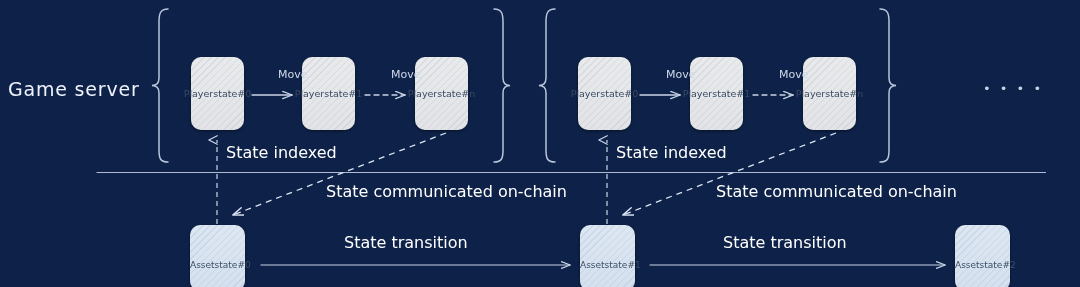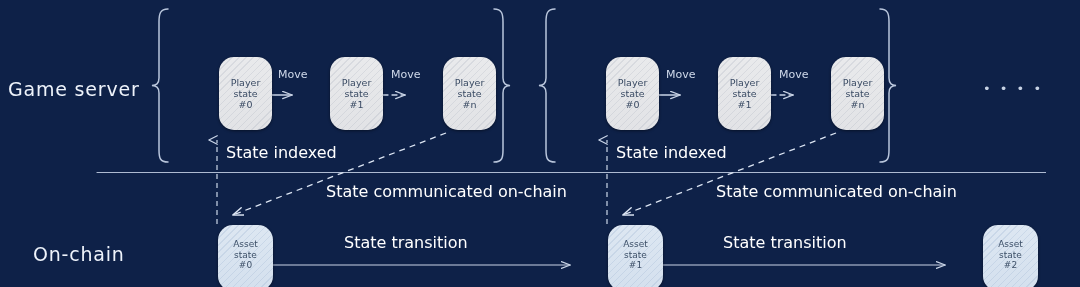--- a/index.html
+++ b/index.html
@@ -10,28 +10,27 @@
     overflow:hidden;
   }
   #stage{position:relative;width:1046px;height:287px;overflow:hidden;}
 
   
   #vec{position:absolute;left:0;top:0;width:1080px;height:287px;pointer-events:none;}
 
   
   .node{
     position:absolute;
-    border-radius:15px;
-    display:flex;flex-direction:column;
+    border-radius:10px;
+    display:flex;flex-direction:row;
     align-items:center;justify-content:center;
     line-height:1.18;
     color:#394a63;
     text-align:center;
     box-shadow:0 1px 3px rgba(0,0,0,.45);
-    margin-left:28px;
   }
   .node .ln{display:block;white-space:nowrap;}
   .player{
     width:53px;height:73px;
     background:
       repeating-linear-gradient(135deg,
         rgba(255,255,255,0) 0px, rgba(255,255,255,0) 4px,
         rgba(130,140,160,.16) 4px, rgba(130,140,160,.16) 5px),
       linear-gradient(180deg,#e9eaec 0%,#e2e3e6 100%);
     font-size:9.5px;
@@ -119,21 +118,20 @@
 
     <path d="M607,224 L607,140" fill="none" stroke="#ccd7e9" stroke-width="1.2" stroke-dasharray="5 4" marker-end="url(#ahup)"></path>
 
     <path d="M836,133 L623,215" fill="none" stroke="#dce5f3" stroke-width="1.3" stroke-dasharray="6 5" marker-end="url(#ahw)"></path>
 
     <line x1="261" y1="265" x2="570" y2="265" stroke="#c9d4e6" stroke-width="1.2" stroke-linecap="round" marker-end="url(#ah)"></line>
     <line x1="650" y1="265" x2="945" y2="265" stroke="#c9d4e6" stroke-width="1.2" stroke-linecap="round" marker-end="url(#ah)"></line>
   </svg>
 
   <div class="lbl lane-title" style="left:8px;top:78px;">Game server</div>
-  <div class="lbl lane-title" style="left:33px;top:243px;">On-chain</div>
 
   <div class="node player" style="left:191px;top:57px;">
     <span class="ln">Player</span>
     <span class="ln">state</span>
     <span class="ln">#0</span>
   </div>
   <div class="node player" style="left:302px;top:57px;">
     <span class="ln">Player</span>
     <span class="ln">state</span>
     <span class="ln">#1</span>

